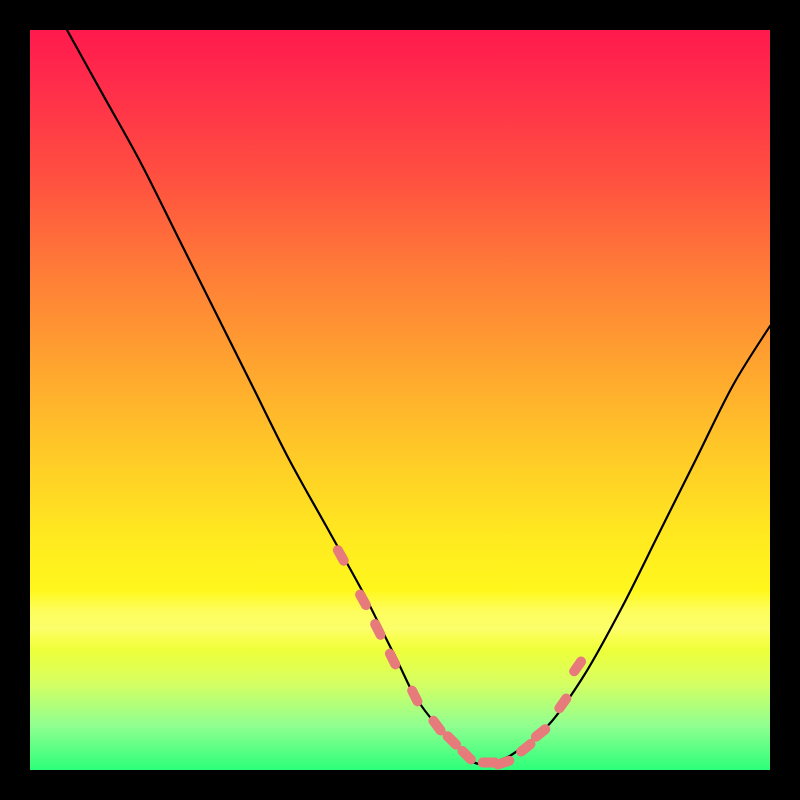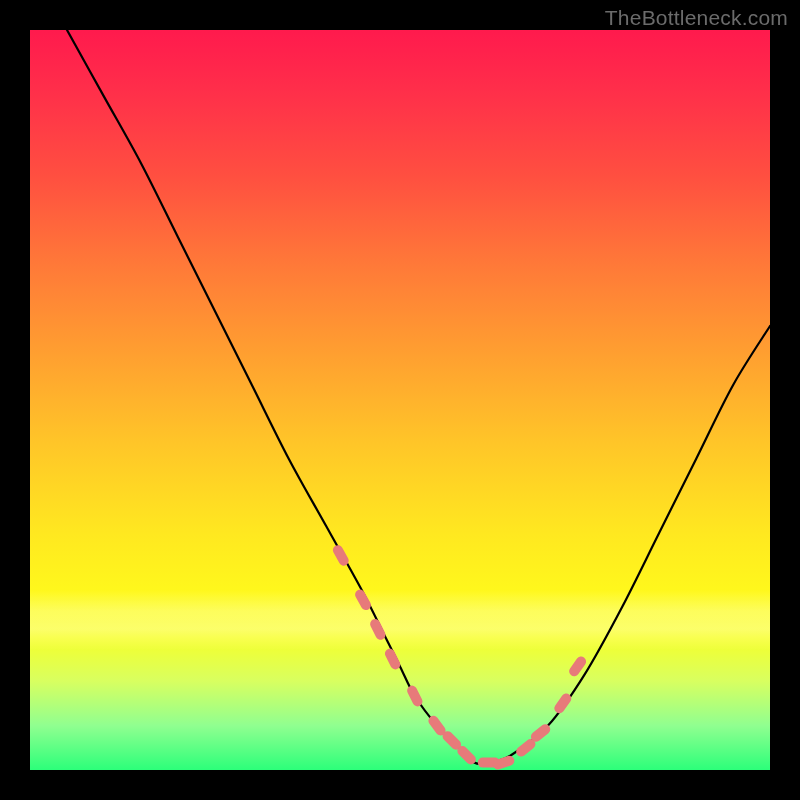--- a/index.html
+++ b/index.html
@@ -91,14 +91,13 @@
         <rect x="425.59999999999997" y="720.2" width="22" height="10" rx="5" ry="5" fill="#e77a7a" transform="rotate(45.00000000000011 436.59999999999997 725.2)"></rect>
         <rect x="447.8" y="727.6" width="22" height="10" rx="5" ry="5" fill="#e77a7a" transform="rotate(0 458.8 732.6)"></rect>
         <rect x="462.6" y="727.6" width="22" height="10" rx="5" ry="5" fill="#e77a7a" transform="rotate(-18.434948822921967 473.6 732.6)"></rect>
         <rect x="484.8" y="712.8" width="22" height="10" rx="5" ry="5" fill="#e77a7a" transform="rotate(-38.659808254090116 495.8 717.8)"></rect>
         <rect x="499.59999999999997" y="698" width="22" height="10" rx="5" ry="5" fill="#e77a7a" transform="rotate(-38.659808254090116 510.59999999999997 703)"></rect>
         <rect x="521.8" y="668.4" width="22" height="10" rx="5" ry="5" fill="#e77a7a" transform="rotate(-54.462322208025654 532.8 673.4)"></rect>
         <rect x="536.6" y="631.4" width="22" height="10" rx="5" ry="5" fill="#e77a7a" transform="rotate(-54.462322208025654 547.6 636.4)"></rect>
       </g>
   </svg>
 
-  <div class="watermark">TheBottleneck.com</div>
 </div>
 
 </body></html>

